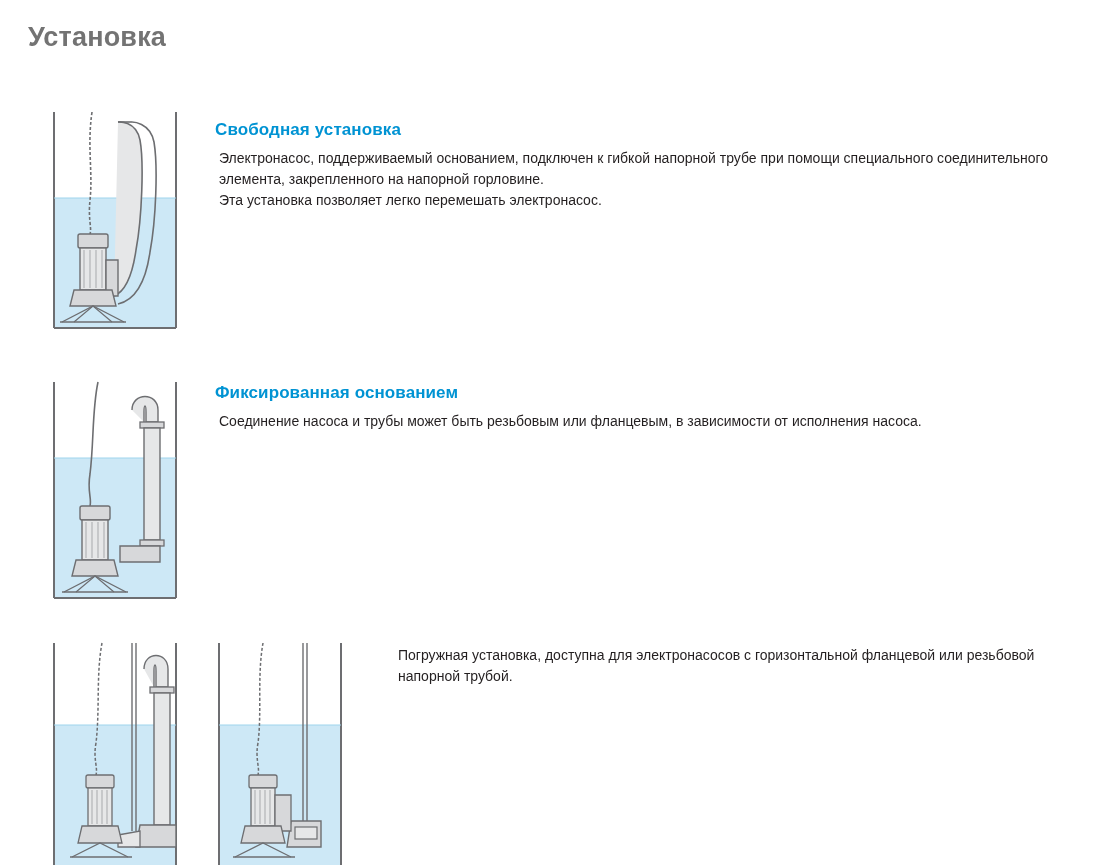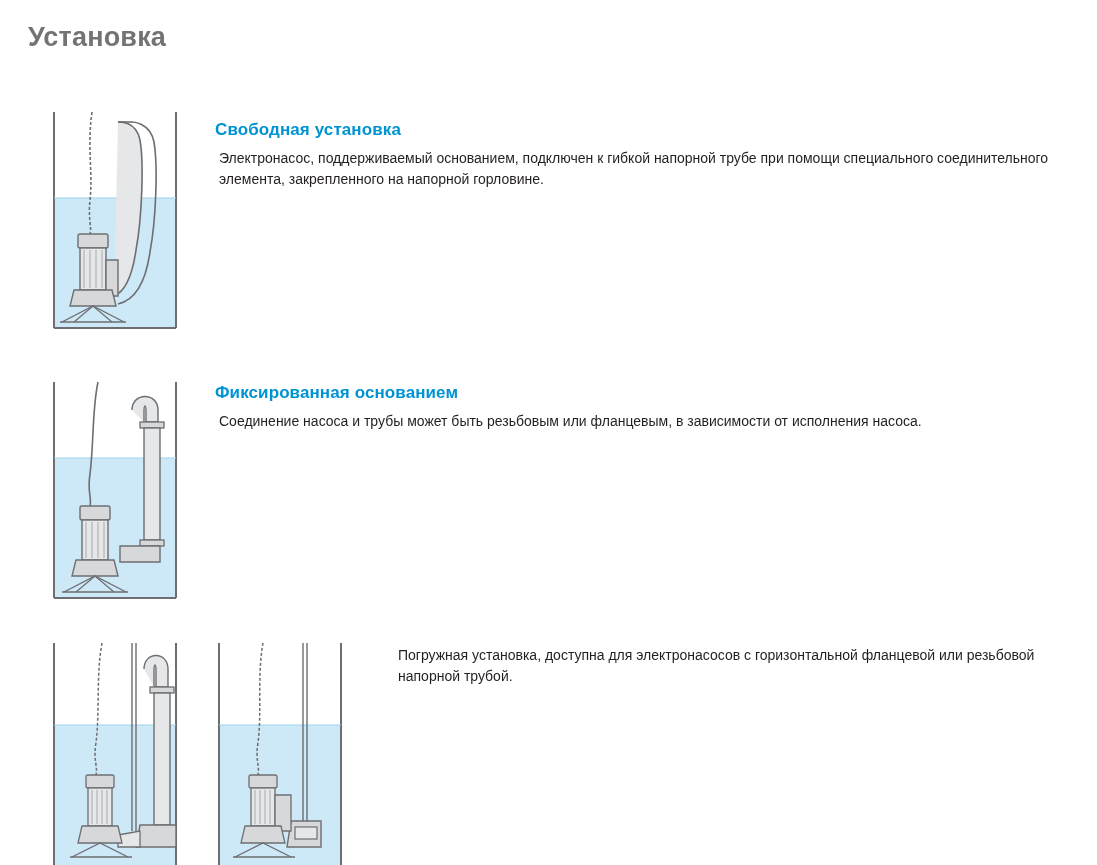--- a/index.html
+++ b/index.html
@@ -213,20 +213,21 @@
     <path d="M40 191 L 76 191 L 80 208 L 36 208 Z" fill="#d7d8da" stroke="#6d6e71" stroke-width="1.3"></path>
     <line x1="28" y1="222" x2="90" y2="222" stroke="#6d6e71" stroke-width="1.4"></line>
     <path d="M30 222 L 58 208 L 86 222" stroke="#6d6e71" stroke-width="1.3" fill="none"></path>
   </svg>
 </div>
 
 <div class="section" id="section-free">
   <h2 class="section-heading">Свободная установка</h2>
   <div class="section-body">
     <p>Электронасос, поддерживаемый основанием, подключен к гибкой напорной трубе при помощи специального соединительного элемента, закрепленного на напорной горловине.</p>
+    <p>Эта установка позволяет легко перемешать электронасос.</p>
   </div>
 </div>
 
 <div class="section" id="section-fixed">
   <h2 class="section-heading">Фиксированная основанием</h2>
   <div class="section-body">
     <p>Соединение насоса и трубы может быть резьбовым или фланцевым, в зависимости от исполнения насоса.</p>
   </div>
 </div>
 

